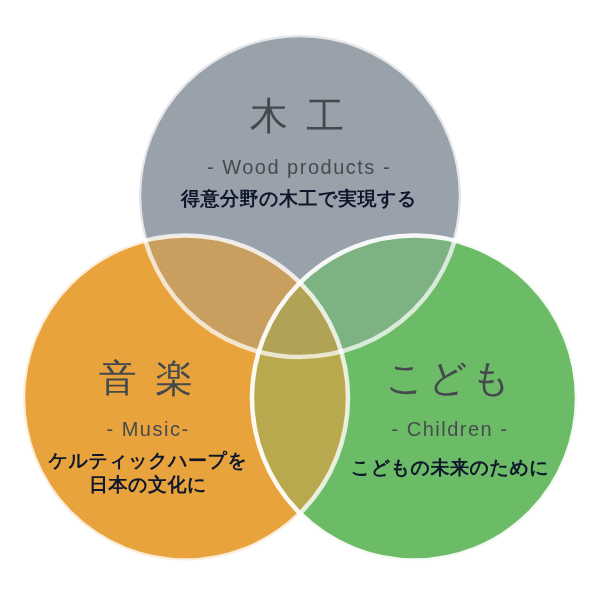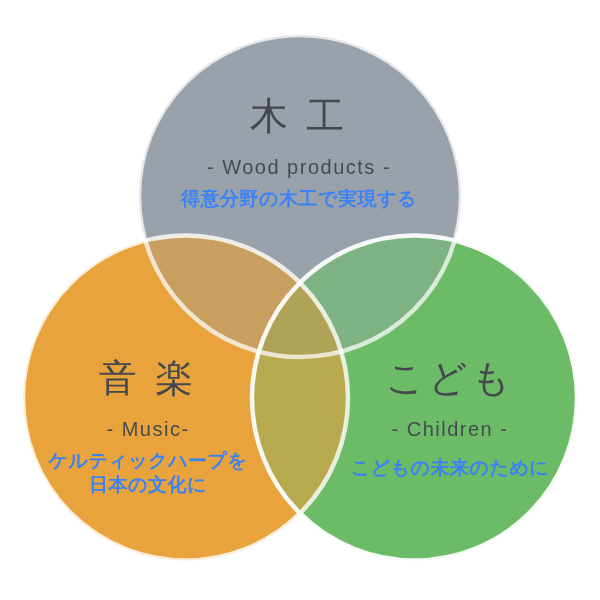--- a/index.html
+++ b/index.html
@@ -34,21 +34,21 @@
     font-weight: 500;
     letter-spacing: 1.5px;
     color: #474b4f;
     line-height: 1.1;
   }
   .label .desc {
     margin-top: 9px;
     font-size: 19px;
     font-weight: 600;
     letter-spacing: 0.5px;
-    color: #3b82f6;
+    color: #0f172a;
     line-height: 1.28;
   }
   #wood-label     { left: 129px; top:  96px; width: 340px; }
   #music-label    { left: -12px; top: 358px; width: 320px; }
   #children-label { left: 290px; top: 358px; width: 320px; }
   #children-label .desc { margin-top: 16px; }
 </style>
 </head>
 <body>
 

